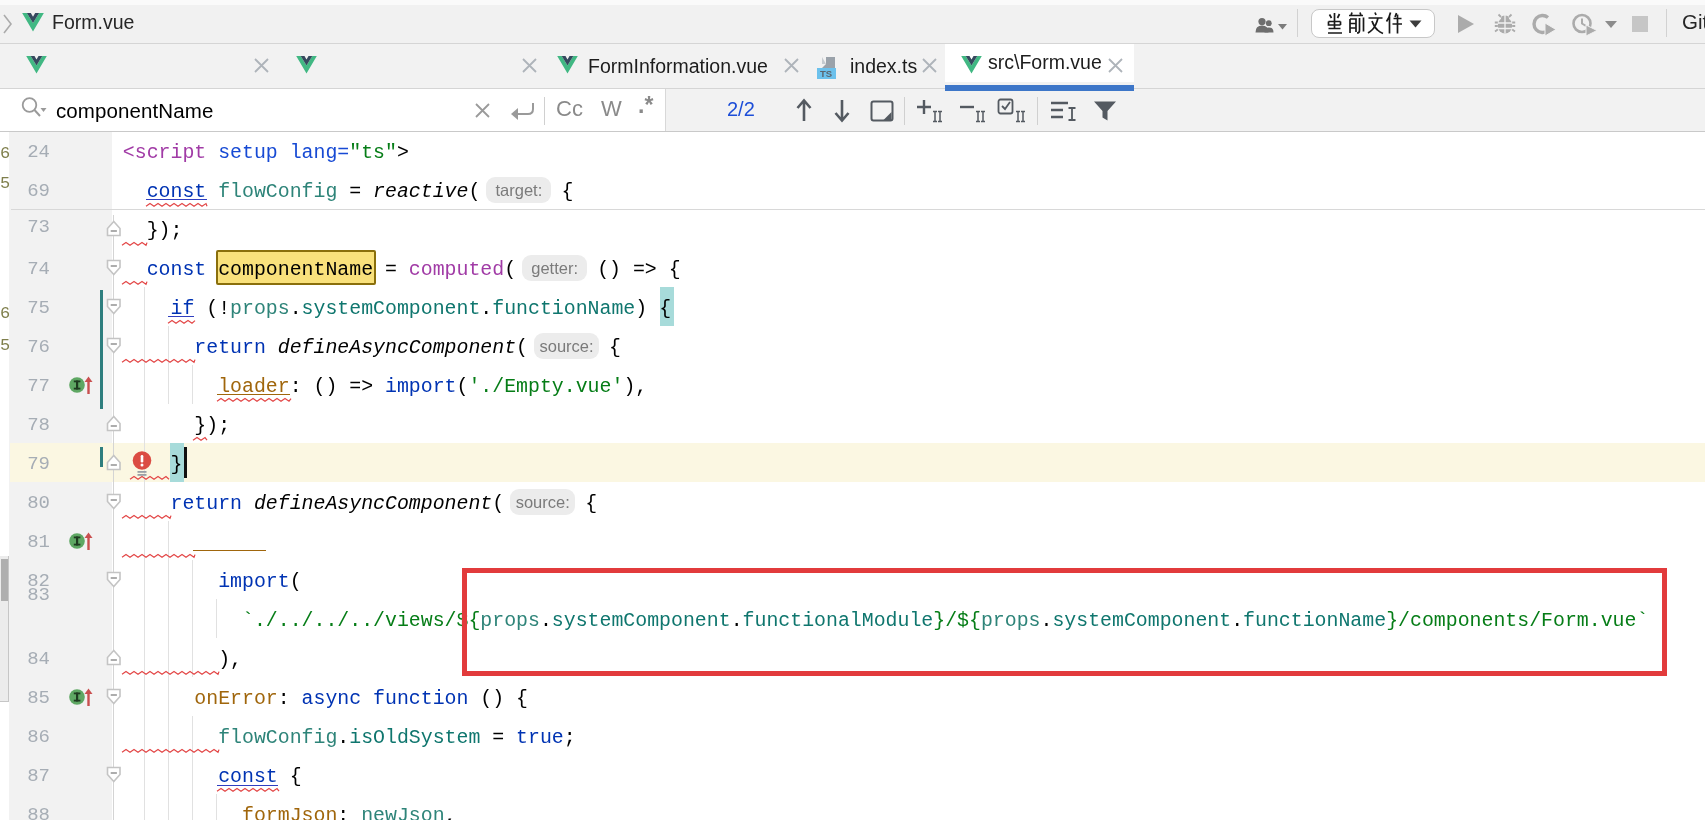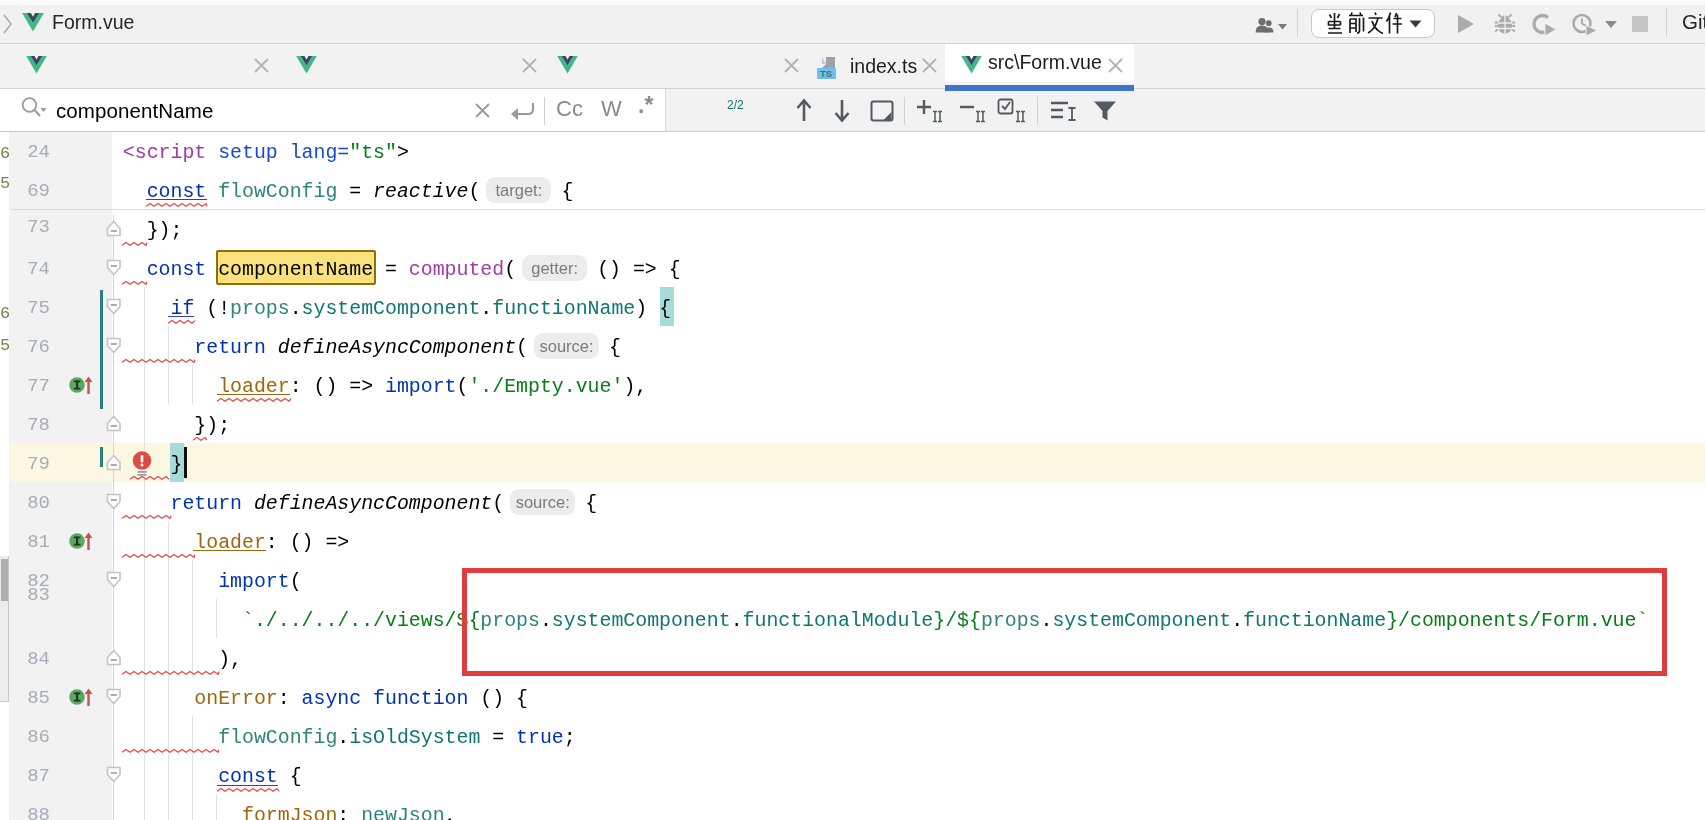--- a/index.html
+++ b/index.html
@@ -63,21 +63,20 @@
 <div class="codeline" style="top:131px"><span class="c-tag">&lt;script</span> <span class="c-attr">setup</span> <span class="c-attr">lang</span><span class="c-attr">=</span><span class="c-grn">"ts"</span>&gt;</div>
 <div class="codeline" style="top:170px">  <span class="c-kw">const</span> <span class="c-teal">flowConfig</span> = <span class="c-ital">reactive</span>(<span class="chip">target:</span>{</div>
 <div class="codeline" style="top:209px">  });</div>
 <div class="codeline" style="top:248px">  <span class="c-kw">const</span> <span class="c-cn">componentName</span> = <span class="c-tag">computed</span>(<span class="chip">getter:</span>() =&gt; {</div>
 <div class="codeline" style="top:287px">    <span class="c-kw">if</span> (!<span class="c-teal">props</span>.<span class="c-pur">systemComponent</span>.<span class="c-pur">functionName</span>) {</div>
 <div class="codeline" style="top:326px">      <span class="c-kw">return</span> <span class="c-ital">defineAsyncComponent</span>(<span class="chip">source:</span>{</div>
 <div class="codeline" style="top:365px">        <span class="c-brn">loader</span>: () =&gt; <span class="c-kw">import</span>(<span class="c-grn">'./Empty.vue'</span>),</div>
 <div class="codeline" style="top:404px">      });</div>
 <div class="codeline" style="top:443px">    }</div>
 <div class="codeline" style="top:482px">    <span class="c-kw">return</span> <span class="c-ital">defineAsyncComponent</span>(<span class="chip">source:</span>{</div>
-<div class="codeline" style="top:521px">      <span class="c-brn">loader</span>: () =&gt;</div>
 <div class="codeline" style="top:560px">        <span class="c-kw">import</span>(</div>
 <div class="codeline" style="top:599px">          <span class="c-grn">`./../../../views/${</span><span class="c-teal">props</span>.<span class="c-pur">systemComponent</span>.<span class="c-pur">functionalModule</span><span class="c-grn">}/${</span><span class="c-teal">props</span>.<span class="c-pur">systemComponent</span>.<span class="c-pur">functionName</span><span class="c-grn">}/components/Form.vue`</span></div>
 <div class="codeline" style="top:638px">        ),</div>
 <div class="codeline" style="top:677px">      <span class="c-brn">onError</span>: <span class="c-kw">async</span> <span class="c-kw">function</span> () {</div>
 <div class="codeline" style="top:716px">        <span class="c-teal">flowConfig</span>.<span class="c-pur">isOldSystem</span> = <span class="c-kw">true</span>;</div>
 <div class="codeline" style="top:755px">        <span class="c-kw">const</span> {</div>
 <div class="codeline" style="top:794px">          <span class="c-brn">formJson</span>: <span class="c-teal">newJson</span>,</div>
 <div class="abs" style="left:184px;top:447px;width:2.5px;height:31px;background:#111"></div>
 <div class="abs" style="left:462px;top:568px;width:1205px;height:108px;border:5px solid #E23B3C"></div>
 <svg class="abs" style="left:146px;top:202px" width="61" height="6">
@@ -270,20 +269,21 @@
 <path d="M0 0 H5.2 L12 11 L18.8 0 H24 L12 20.5 Z" fill="#41B883"></path>
 <path d="M5.2 0 H9.6 L12 4.2 L14.4 0 H18.8 L12 11 Z" fill="#35495E"></path>
     </svg>
 <svg class="abs" style="left:521px;top:57px" width="17" height="17">
       <path d="M2 2 L15 15 M15 2 L2 15" stroke="#AEB4BA" stroke-width="1.8"></path>
     </svg>
 <svg class="abs" style="left:557px;top:56px" width="21" height="18" viewBox="0 0 24 21">
 <path d="M0 0 H5.2 L12 11 L18.8 0 H24 L12 20.5 Z" fill="#41B883"></path>
 <path d="M5.2 0 H9.6 L12 4.2 L14.4 0 H18.8 L12 11 Z" fill="#35495E"></path>
     </svg>
+<div class="tabtxt" style="left:588px;top:44px">FormInformation.vue</div>
 <svg class="abs" style="left:783px;top:57px" width="17" height="17">
       <path d="M2 2 L15 15 M15 2 L2 15" stroke="#AEB4BA" stroke-width="1.8"></path>
     </svg>
 <svg class="abs" style="left:816px;top:56px" width="25" height="25">
 <path d="M6 1 H19 V12 H6 L10 8 V1 Z" fill="#9AA2AA"></path>
       <path d="M6 1 L6 8 L10 8 Z" fill="#c6cbd0"></path>
 <rect x="1" y="12" width="19" height="11" fill="#6CC1EC"></rect>
 <text x="10" y="21" font-family="Liberation Sans" font-size="9.5" font-weight="bold" fill="#5a646e" text-anchor="middle">TS</text>
     </svg>
 <div class="tabtxt" style="left:850px;top:44px">index.ts</div>
@@ -311,21 +311,21 @@
       <path d="M2 2 L15 15 M15 2 L2 15" stroke="#9A9A9A" stroke-width="1.8"></path>
     </svg>
 <svg class="abs" style="left:509px;top:100px" width="26" height="22">
 <path d="M24 3 V9 Q24 14 19 14 L5 14" stroke="#9A9A9A" stroke-width="2" fill="none"></path>
 <path d="M9 8 L2 14 L9 20 Z" fill="#9A9A9A"></path>
     </svg>
 <div class="abs" style="left:544px;top:97px;width:1px;height:28px;background:#D0D0D0"></div>
 <div class="abs" style="left:556px;top:96px;font-size:22px;color:#8A8A8A">Cc</div>
 <div class="abs" style="left:601px;top:96px;font-size:22px;color:#8A8A8A">W</div>
 <div class="abs" style="left:638px;top:92px;font-size:23px;color:#8A8A8A;font-weight:bold">.*</div>
-<div class="abs" style="left:727px;top:98px;font-size:12px;color:#0f766e">2/2</div>
+<div class="abs" style="left:727px;top:98px;font-size:20px;color:#1d4ed8">2/2</div>
 <svg class="abs" style="left:795px;top:98px" width="18" height="25">
       <path d="M9 23 V4 M2.5 10 L9 2.5 L15.5 10" stroke="#545A61" stroke-width="2.6" fill="none"></path>
     </svg>
 <svg class="abs" style="left:833px;top:98px" width="18" height="25">
       <path d="M9 2 V21 M2.5 15 L9 22.5 L15.5 15" stroke="#545A61" stroke-width="2.6" fill="none"></path>
     </svg>
 <svg class="abs" style="left:870px;top:100px" width="24" height="22">
 <rect x="1.5" y="1.5" width="21" height="19" rx="2" stroke="#545A61" stroke-width="2" fill="none"></rect>
 <path d="M21.5 12 V20.5 H13 Z" fill="#545A61"></path>
     </svg>

